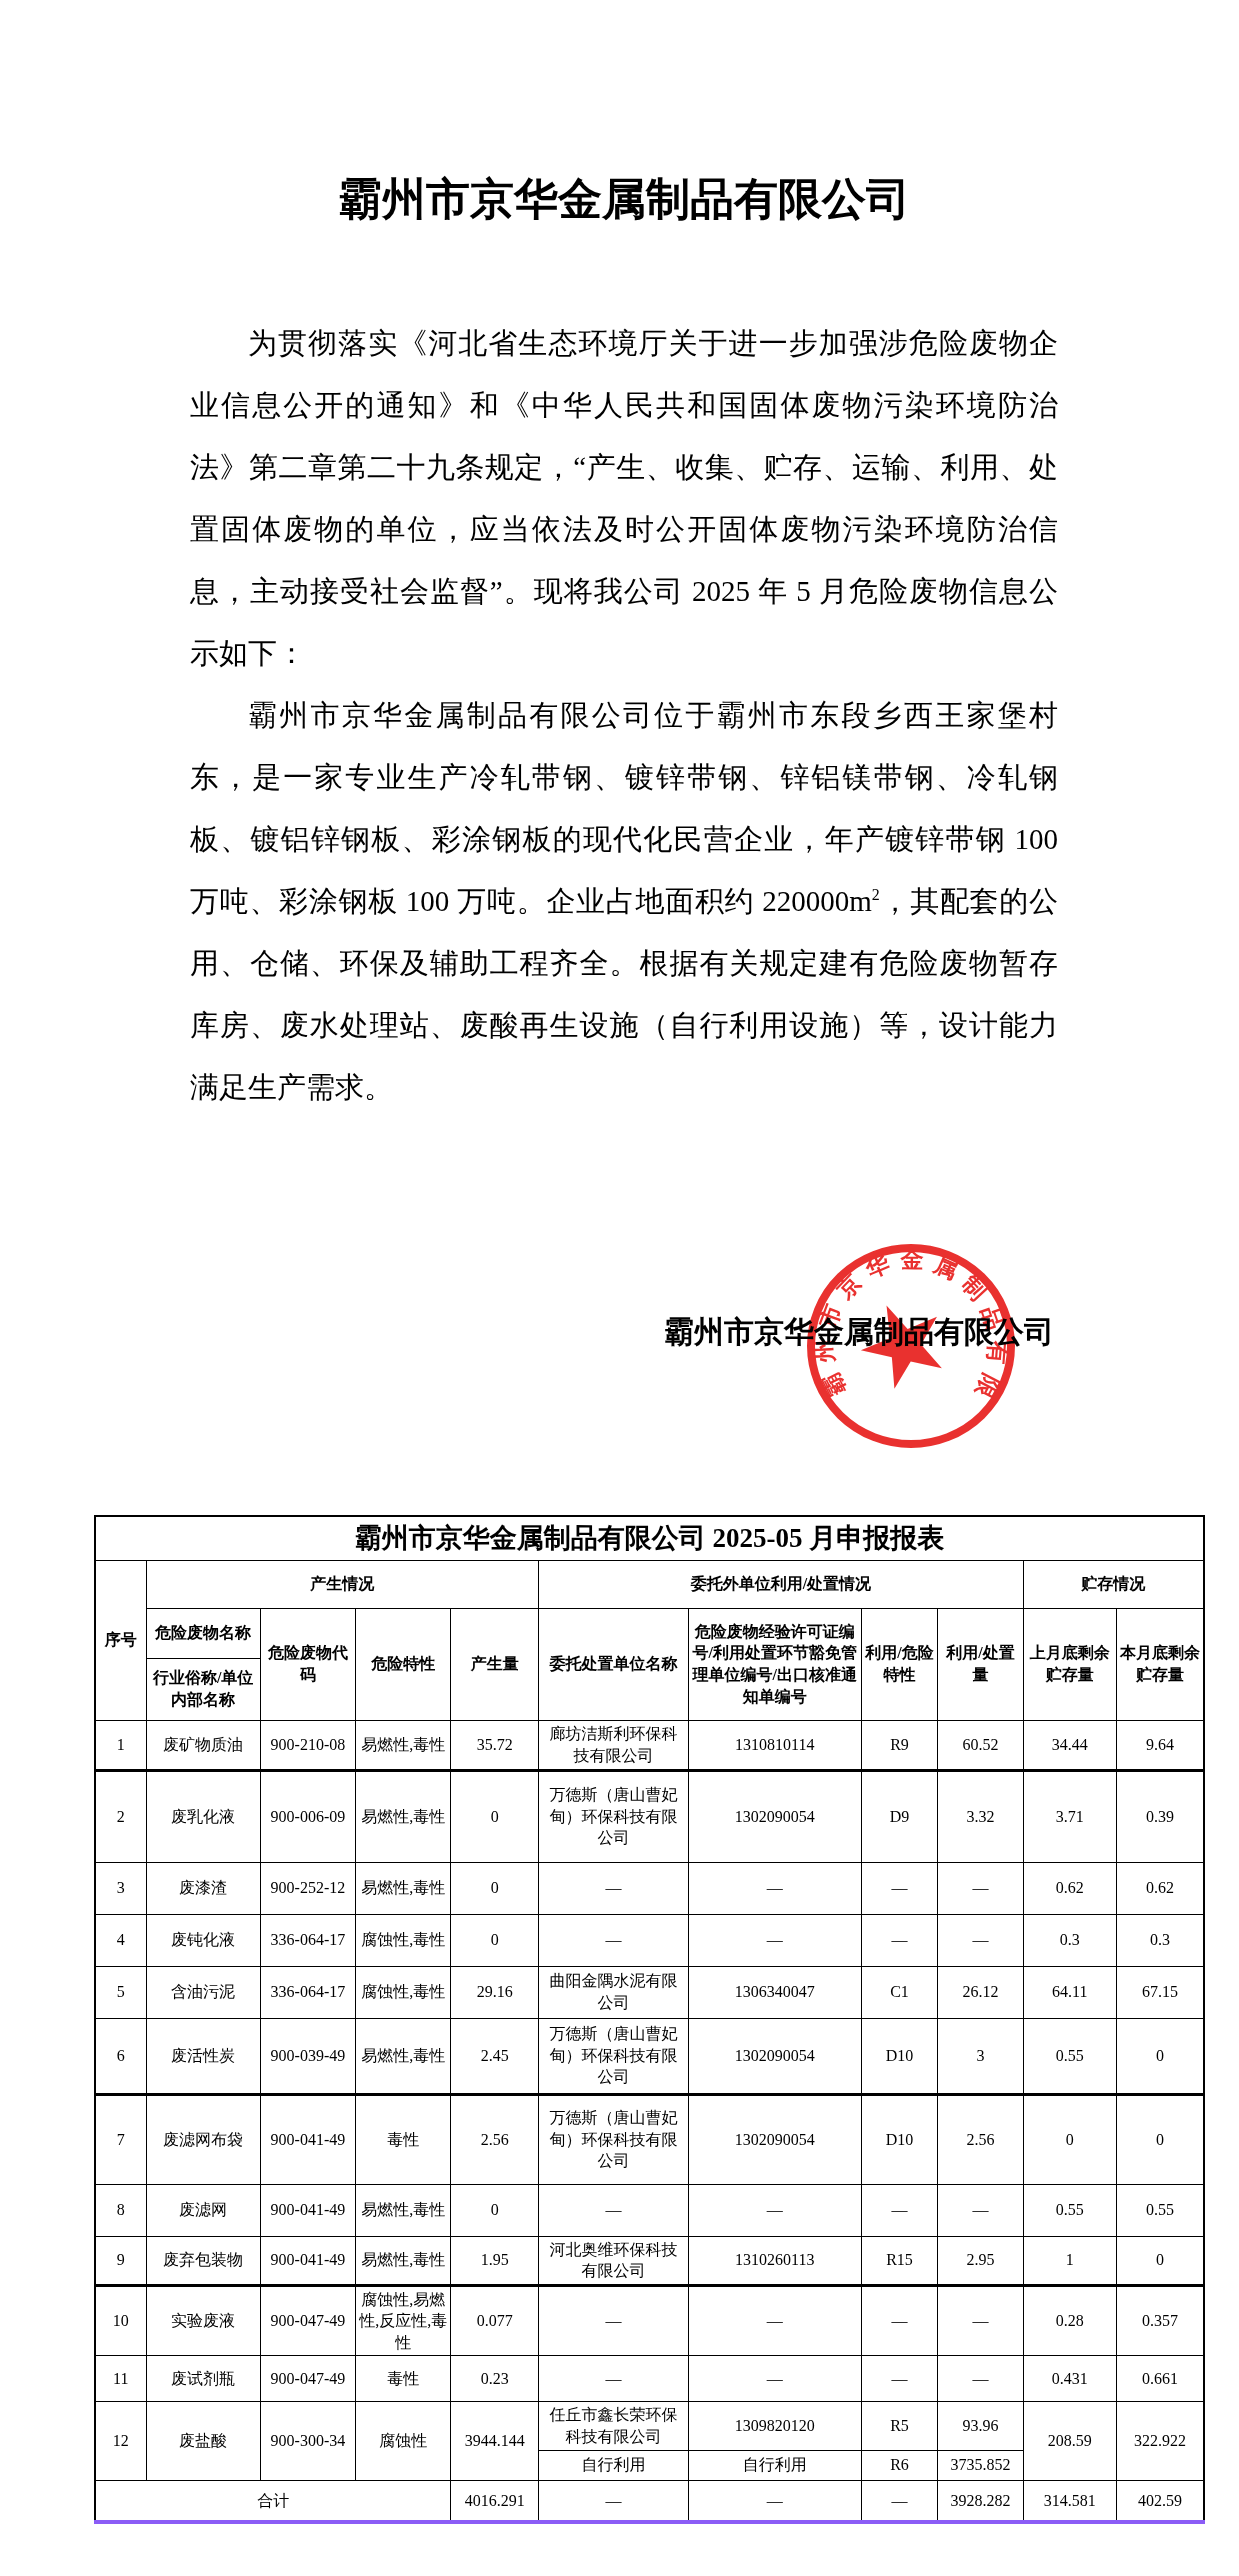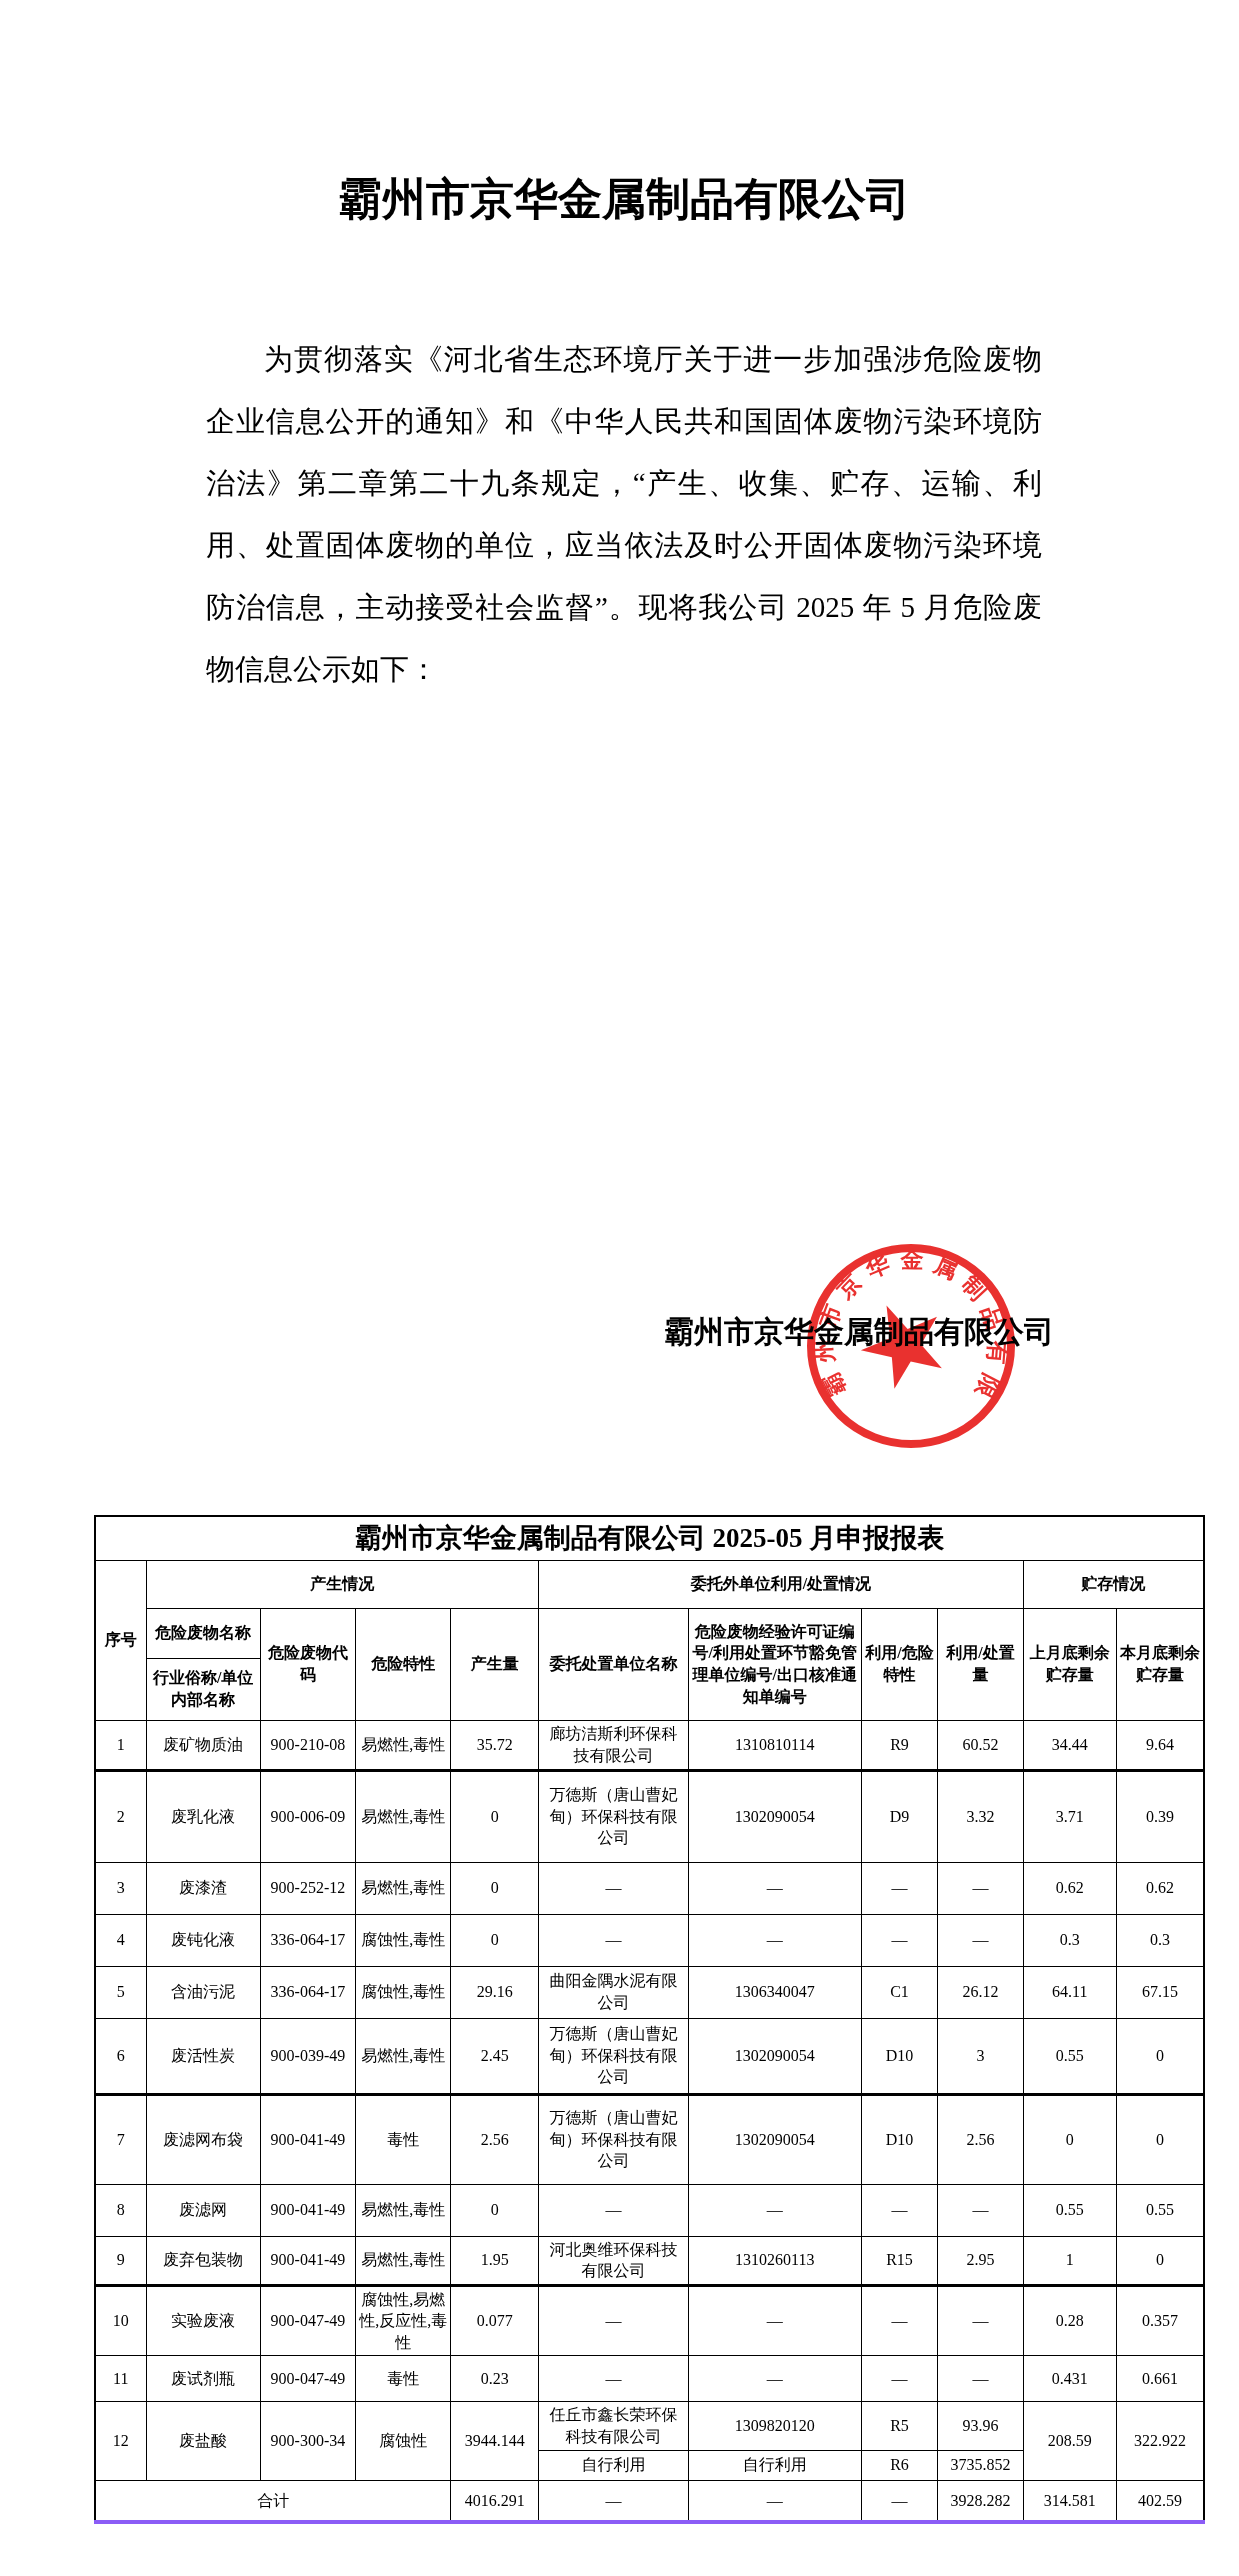--- a/index.html
+++ b/index.html
@@ -9,21 +9,21 @@
     overflow:hidden;
   }
   .doc-header{
     position:absolute;top:168px;left:190px;width:868px;
     text-align:center;font-weight:bold;font-size:44px;line-height:64px;
   }
   .doc-body{
     position:absolute;top:312px;left:190px;width:868px;
     font-size:29px;line-height:62px;text-align:justify;
   }
-  .doc-body p{margin:16px;text-indent:2em;}
+  .doc-body p{margin:0;text-indent:2em;}
   .doc-body sup{font-size:0.55em;vertical-align:super;line-height:0;}
   .signature{
     position:absolute;top:1299px;right:186px;width:600px;
     text-align:right;font-size:30px;font-weight:bold;line-height:65px;z-index:2;
   }
   .signature .sig-date{font-weight:bold;}
   .stamp{
     position:absolute;left:803px;top:1240px;width:216px;height:212px;z-index:1;
     opacity:0.92;
   }
@@ -48,20 +48,21 @@
 </style>
 </head>
 <body>
 
 <div class="doc-header">
   <div>霸州市京华金属制品有限公司</div>
 </div>
 
 <div class="doc-body">
   <p><span>为贯彻落实《河北省生态环境厅关于进一步加强涉危险废物企业信息公开的通知》和《中华人民共和国固体废物污染环境防治法》第二章第二十九条规定，“产生、收集、贮存、运输、利用、处置固体废物的单位，应当依法及时公开固体废物污染环境防治信息，主动接受社会监督”。现将我公司 2025 年 5 月危险废物信息公示如下：</span></p>
+  <p><span>霸州市京华金属制品有限公司位于霸州市东段乡西王家堡村东，是一家专业生产冷轧带钢、镀锌带钢、锌铝镁带钢、冷轧钢板、镀铝锌钢板、彩涂钢板的现代化民营企业，年产镀锌带钢 100 万吨、彩涂钢板 100 万吨。企业占地面积约 220000m</span><sup>2</sup><span>，其配套的公用、仓储、环保及辅助工程齐全。根据有关规定建有危险废物暂存库房、废水处理站、废酸再生设施（自行利用设施）等，设计能力满足生产需求。</span></p>
 </div>
 
 <div class="stamp">
   <svg width="216" height="212" viewBox="-108 -106 216 212">
     <ellipse cx="0" cy="0" rx="100" ry="98" fill="none" stroke="#e8201e" stroke-width="8"></ellipse>
     <polygon points="-5.9,-28.1 2.6,-13.2 19.5,-16.4 8.0,-3.6 16.3,11.4 0.6,4.3 -11.1,16.9 -8.9,-0.1 -24.5,-7.3 -7.7,-10.4" fill="#e8201e" transform="translate(-3,8) scale(1.85) rotate(-12)"></polygon>
     <defs>
       <path id="sealArc" d="M -64.3,45.0 A 78.5,78.5 0 1 1 64.3,45.0" fill="none"></path>
     </defs>
     <text font-size="23" font-weight="bold" fill="#e8201e" font-family="Liberation Serif, DejaVu Serif, serif">

